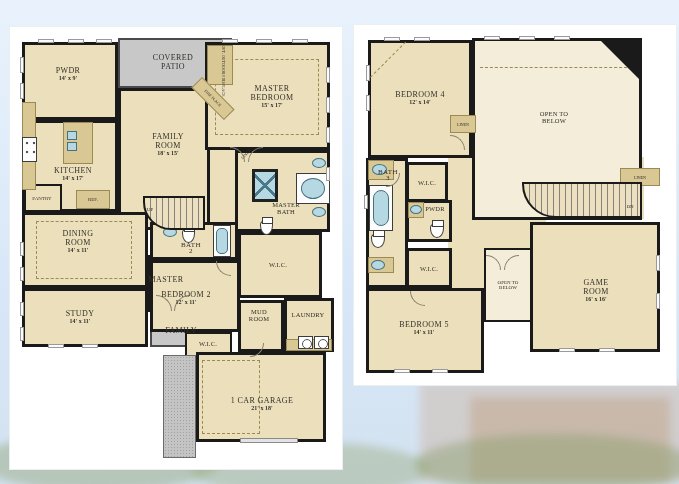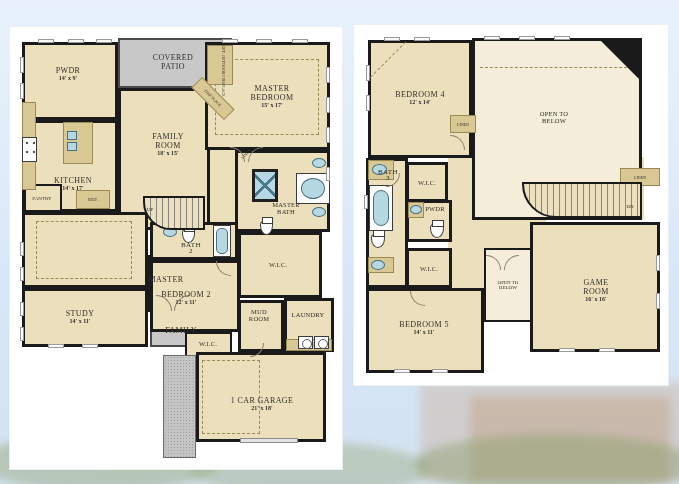--- a/index.html
+++ b/index.html
@@ -2,21 +2,21 @@
 <html><head>
 <meta charset="utf-8">
 <style>
   html,body{margin:0;padding:0;}
   body{width:679px;height:484px;position:relative;overflow:hidden;
        font-family:"Liberation Serif",serif;background:linear-gradient(#e9f2fc,#d9e8f8 55%,#d3e2f1);}
   .photo{position:absolute;left:0;top:372px;width:679px;height:112px;overflow:hidden;z-index:1;}
   .blob{position:absolute;filter:blur(4px);}
   .panel{position:absolute;background:#ffffff;z-index:2;box-shadow:0 0 0 1px #eceff2;}
   #panel1{left:10px;top:27px;width:332px;height:442px;}
-  #panel2{left:354px;top:25px;width:314px;height:360px;}
+  #panel2{left:354px;top:25px;width:314px;height:360px;padding-left:8px;}
   .room,.under,.fix,.dashed,.stairs,.win,.arc,.label,.tri{position:absolute;box-sizing:border-box;}
   .room{background:#ece0bc;border:3px solid #1a1a1a;}
   .thin{border-width:2px;}
   .gray{background:#c8c8c8;border:2px solid #4a4a4a;}
   .light{background:#f4edd9;}
   .under{background:#ece0bc;}
   .dashed{border:1px dashed #9a8a55;}
   .dashline{position:absolute;border-top:1px dashed #9a8a55;height:0;box-sizing:border-box;}
   .label{transform:translate(-50%,-50%);text-align:center;color:#33302a;white-space:nowrap;z-index:30;}
   .rname{font-size:8px;letter-spacing:.4px;}
@@ -159,29 +159,33 @@
     <div class="rname" style="font-size:4px;">FIRE PLACE</div>
     </div>
   <div class="label wrap" style="left:262px;top:70px;width:70px;">
     <div class="rname">MASTER BEDROOM</div>
       <div class="rdims">15' x 17'</div>
     </div>
   <div class="label wrap" style="left:158px;top:118px;width:54px;">
     <div class="rname">FAMILY ROOM</div>
       <div class="rdims">18' x 15'</div>
     </div>
-  <div class="label" style="left:63px;top:156px;">
+  <div class="label" style="left:63px;top:146px;">
     <div class="rname">KITCHEN</div>
       <div class="rdims">14' x 17'</div>
     </div>
   <div class="label xs" style="left:32px;top:171px;">
     <div class="rname">PANTRY</div>
     </div>
   <div class="label xs" style="left:83px;top:172px;">
     <div class="rname">REF.</div>
+    </div>
+  <div class="label wrap" style="left:68px;top:215px;width:56px;">
+    <div class="rname">DINING ROOM</div>
+      <div class="rdims">14' x 11'</div>
     </div>
   <div class="label" style="left:70px;top:289px;">
     <div class="rname">STUDY</div>
       <div class="rdims">14' x 11'</div>
     </div>
   <div class="label" style="left:156px;top:252px;">
     <div class="rname">MASTER</div>
     </div>
   <div class="label" style="left:171px;top:303px;">
     <div class="rname">FAMILY</div>

